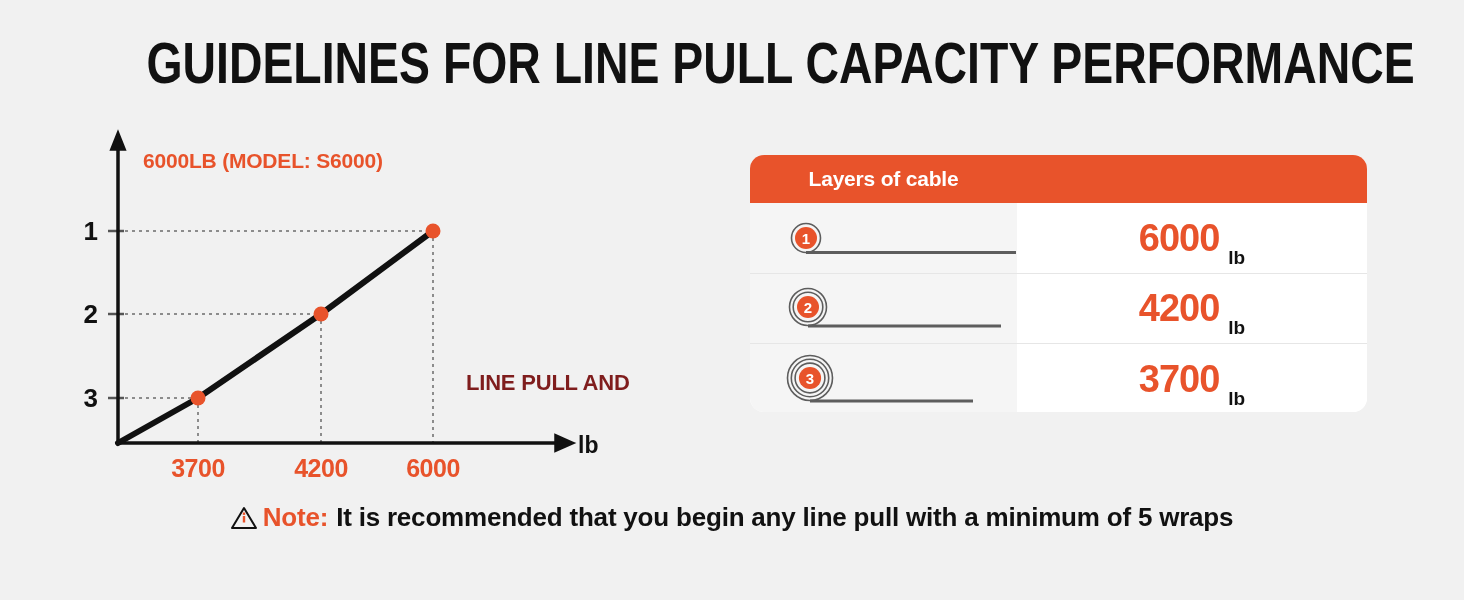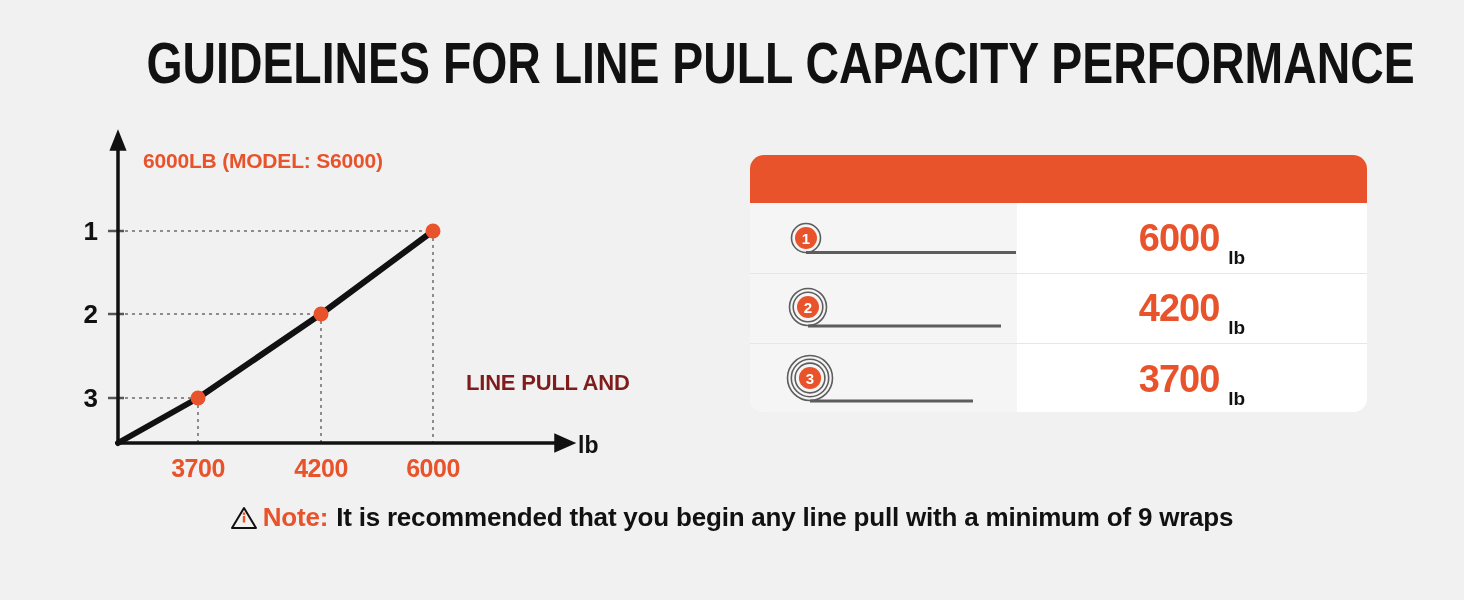--- a/index.html
+++ b/index.html
@@ -259,20 +259,21 @@
 
     <div class="axis-unit">lb</div>
 
     <div class="chart-caption">
       <div>LINE PULL AND</div>
     </div>
   </div>
 
   <div class="spec-table">
     <div class="table-header">
+      <div class="th th-left">Layers of cable</div>
     </div>
 
     <div class="table-body">
 
       <div class="table-row">
         <div class="cell-layer">
           <div class="coil-wrap">
             <svg class="coil-svg" width="240" height="50" viewBox="0 0 240 50">
               <line x1="30" y1="39.5" x2="255" y2="39.5" stroke="#5d5d5d" stroke-width="3.2"></line>
               <circle cx="30" cy="25" r="14.5" fill="none" stroke="#5d5d5d" stroke-width="1.6"></circle>
@@ -328,17 +329,17 @@
   </div>
 
   <div class="note-block">
     <div>
       <span class="note-icon">
         <svg width="26" height="24" viewBox="0 0 26 24">
           <polygon points="13,2 25,22 1,22" fill="none" stroke="#111111" stroke-width="2" stroke-linejoin="round"></polygon>
           <rect x="11.8" y="10" width="2.4" height="6.5" fill="#e8532b"></rect>
           <rect x="11.8" y="6.5" width="2.4" height="2.4" fill="#e8532b"></rect>
         </svg>
-      </span><span class="note-label">Note:</span><span class="note-text" style="margin-left:8px;">It is recommended that you begin any line pull with a minimum of 9 wraps</span>
+      </span><span class="note-label">Note:</span><span class="note-text" style="margin-left:8px;">It is recommended that you begin any line pull with a minimum of 5 wraps</span>
     </div>
   </div>
 
 </div>
 
 </body></html>

